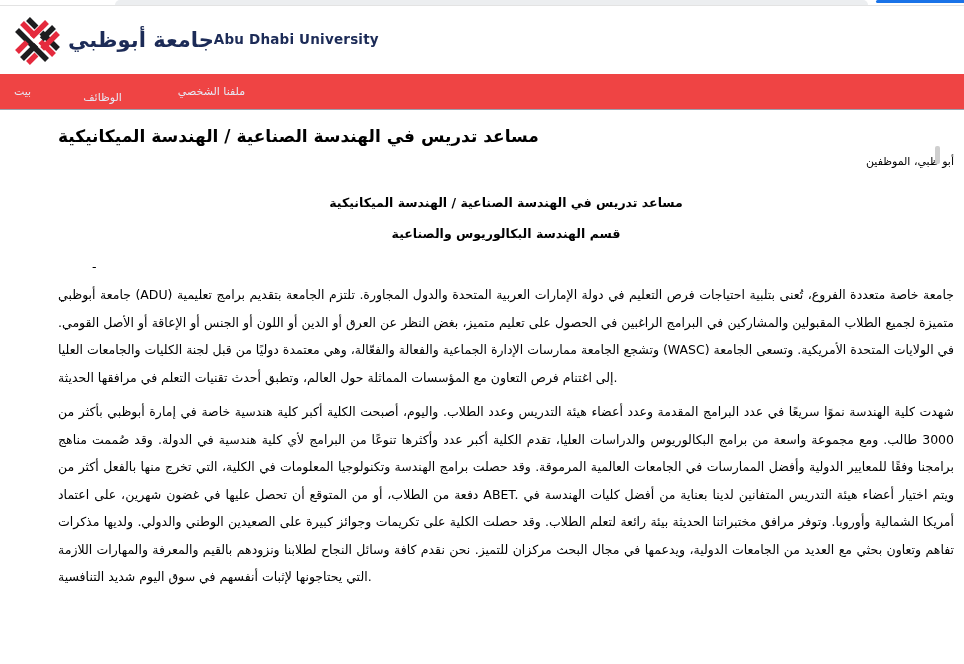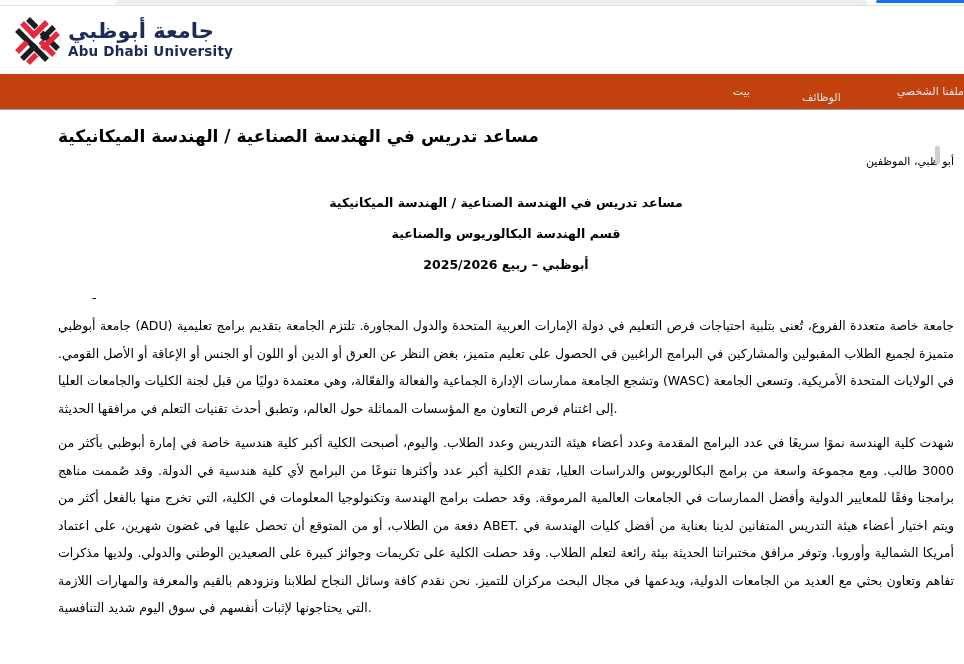--- a/index.html
+++ b/index.html
@@ -13,29 +13,29 @@
   .chrome-tabarea{position:absolute;top:0;left:115px;right:96px;height:5px;background:#eceef0;border-radius:8px 8px 0 0;}
   .chrome-accent{position:absolute;top:0;right:0;width:88px;height:3px;background:#1a73e8;border-radius:3px 0 0 3px;}
   .chrome-line{position:absolute;top:5px;left:0;width:964px;height:1px;background:#e3e3e3;}
 
   
   .header{
     position:absolute;top:6px;left:0;width:964px;height:68px;background:#ffffff;
     display:flex;align-items:center;padding-left:12px;box-sizing:border-box;
   }
   .logo{width:48px;height:48px;flex:0 0 auto;margin-top:2px;}
-  .brand{margin-left:8px;display:flex;flex-direction:column;line-height:1;direction:ltr;}
+  .brand{margin-left:8px;display:flex;flex-direction:row;line-height:1;direction:ltr;}
   .brand-ar{font-size:21px;font-weight:bold;color:#1c2b57;letter-spacing:0;}
   .brand-en{font-size:13.5px;font-weight:bold;color:#1c2b57;margin-top:3px;letter-spacing:.2px;}
 
   
   .nav{
-    position:absolute;top:74px;left:0;width:964px;height:36px;background:#c2410c;
+    position:absolute;top:74px;left:0;width:964px;height:36px;background:#ef4444;
     display:flex;align-items:center;direction:ltr;
-    border-bottom:1px solid #9aa0ad;box-sizing:border-box;justify-content:flex-end;
+    border-bottom:1px solid #9aa0ad;box-sizing:border-box;
   }
   .nav-item{
     color:#e6e9f4;font-size:11px;cursor:pointer;white-space:nowrap;
   }
   .nav-item.n1{margin-left:14px;}
   .nav-item.n2{margin-left:52px;margin-top:12px;}
   .nav-item.n3{margin-left:56px;}
 
   
   .content{
@@ -92,21 +92,20 @@
   <span class="nav-item n3">ملفنا الشخصي</span>
 </div>
 
 <div class="content">
   <h1 class="job-title">مساعد تدريس في الهندسة الصناعية / الهندسة الميكانيكية</h1>
   <div class="job-location">أبو ظبي، الموظفين</div>
 
   <div class="centered-block">
     <div class="centered-line">مساعد تدريس في الهندسة الصناعية / الهندسة الميكانيكية</div>
     <div class="centered-line">قسم الهندسة البكالوريوس والصناعية</div>
-    <div class="centered-line">أبوظبي – ربيع 2025/2026</div>
   </div>
 
   <div class="dash-line">-</div>
 
   <div class="body-text">
     <p>جامعة أبوظبي (ADU) جامعة خاصة متعددة الفروع، تُعنى بتلبية احتياجات فرص التعليم في دولة الإمارات العربية المتحدة والدول المجاورة. تلتزم الجامعة بتقديم برامج تعليمية متميزة لجميع الطلاب المقبولين والمشاركين في البرامج الراغبين في الحصول على تعليم متميز، بغض النظر عن العرق أو الدين أو اللون أو الجنس أو الإعاقة أو الأصل القومي. وتشجع الجامعة ممارسات الإدارة الجماعية والفعالة والفعّالة، وهي معتمدة دوليًا من قبل لجنة الكليات والجامعات العليا (WASC) في الولايات المتحدة الأمريكية. وتسعى الجامعة إلى اغتنام فرص التعاون مع المؤسسات المماثلة حول العالم، وتطبق أحدث تقنيات التعلم في مرافقها الحديثة.</p>
     <p>شهدت كلية الهندسة نموًا سريعًا في عدد البرامج المقدمة وعدد أعضاء هيئة التدريس وعدد الطلاب. واليوم، أصبحت الكلية أكبر كلية هندسية خاصة في إمارة أبوظبي بأكثر من 3000 طالب. ومع مجموعة واسعة من برامج البكالوريوس والدراسات العليا، تقدم الكلية أكبر عدد وأكثرها تنوعًا من البرامج لأي كلية هندسية في الدولة. وقد صُممت مناهج برامجنا وفقًا للمعايير الدولية وأفضل الممارسات في الجامعات العالمية المرموقة. وقد حصلت برامج الهندسة وتكنولوجيا المعلومات في الكلية، التي تخرج منها بالفعل أكثر من دفعة من الطلاب، أو من المتوقع أن تحصل عليها في غضون شهرين، على اعتماد ABET. ويتم اختيار أعضاء هيئة التدريس المتفانين لدينا بعناية من أفضل كليات الهندسة في أمريكا الشمالية وأوروبا. وتوفر مرافق مختبراتنا الحديثة بيئة رائعة لتعلم الطلاب. وقد حصلت الكلية على تكريمات وجوائز كبيرة على الصعيدين الوطني والدولي. ولديها مذكرات تفاهم وتعاون بحثي مع العديد من الجامعات الدولية، ويدعمها في مجال البحث مركزان للتميز. نحن نقدم كافة وسائل النجاح لطلابنا ونزودهم بالقيم والمعرفة والمهارات اللازمة التي يحتاجونها لإثبات أنفسهم في سوق اليوم شديد التنافسية.</p>
 
   </div>
 </div>

